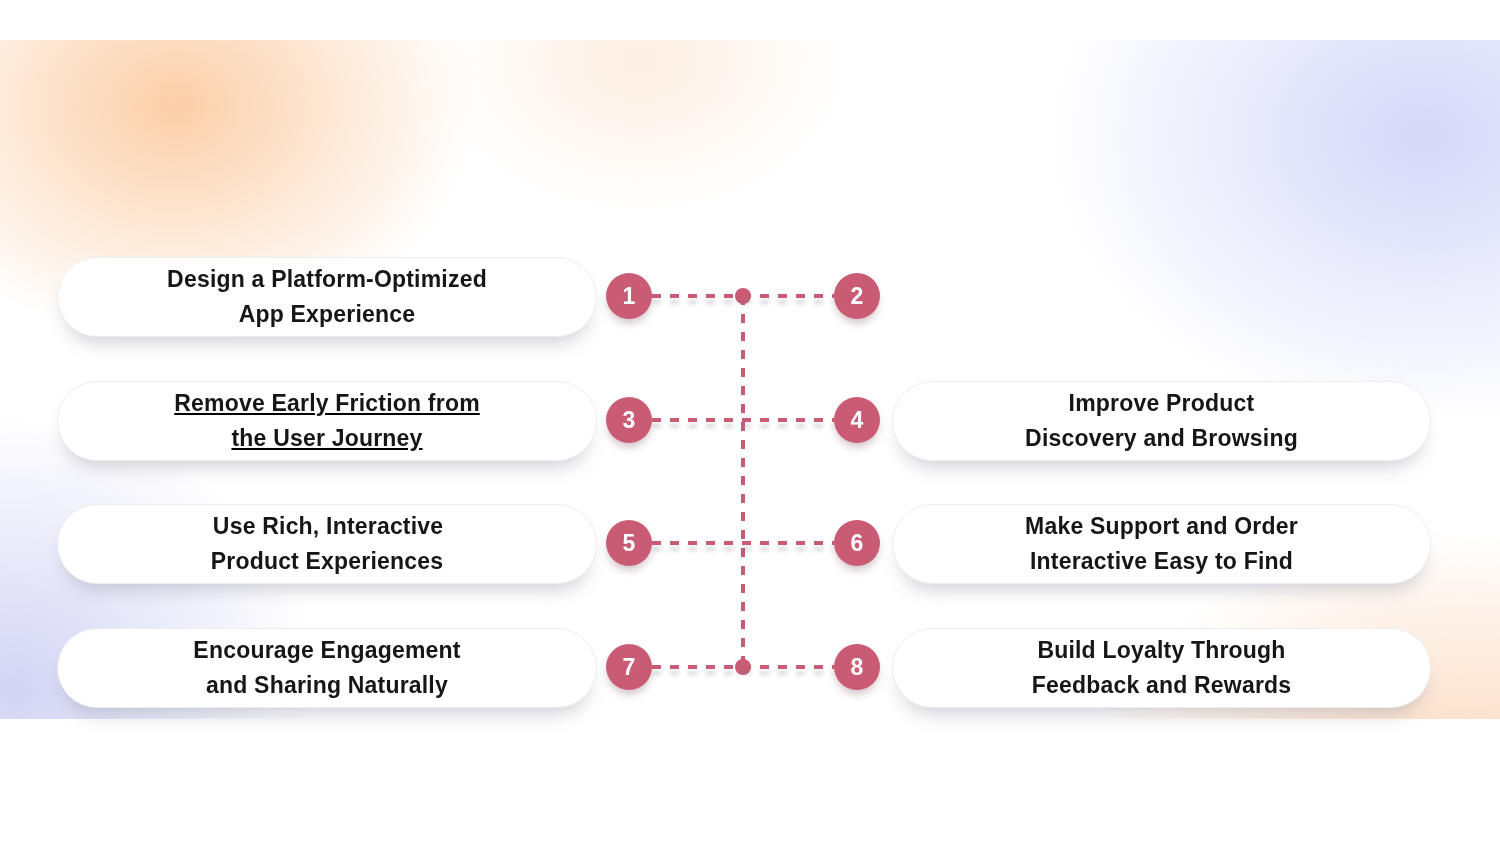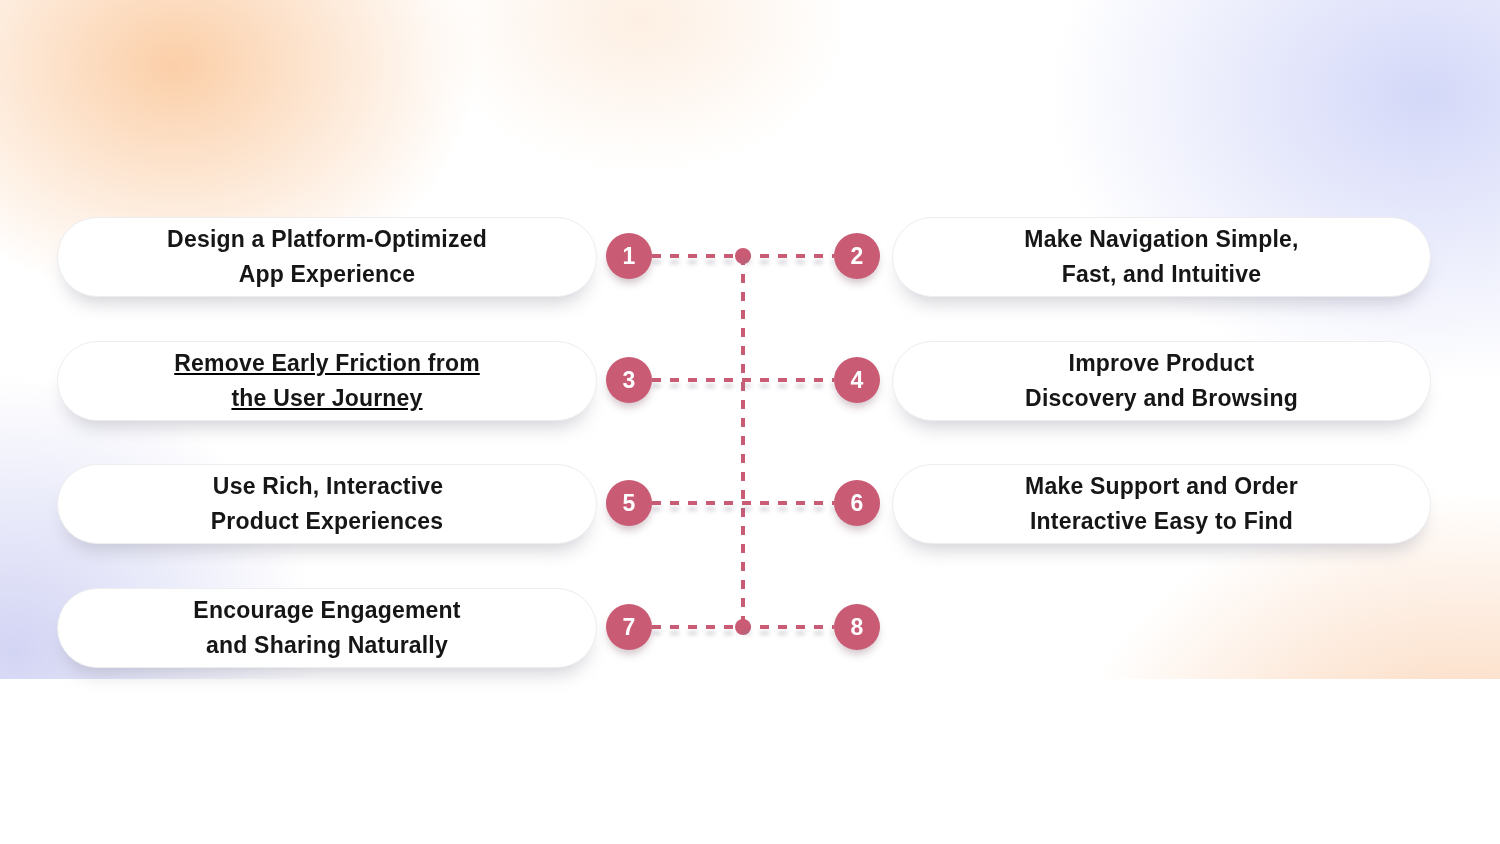--- a/index.html
+++ b/index.html
@@ -10,20 +10,21 @@
   .canvas{
     position:relative;width:1500px;height:679px;
     background:
       radial-gradient(420px 330px at 175px 65px,  rgba(251,204,163,0.95), rgba(251,204,163,0) 72%),
       radial-gradient(300px 220px at 640px 20px,  rgba(252,226,203,0.55), rgba(252,226,203,0) 70%),
       radial-gradient(520px 400px at 1425px 95px, rgba(209,214,248,0.95), rgba(209,214,248,0) 72%),
       radial-gradient(420px 380px at 15px 650px,  rgba(203,205,242,0.85), rgba(203,205,242,0) 72%),
       radial-gradient(560px 430px at 1465px 800px,rgba(250,205,170,0.95), rgba(250,205,170,0) 72%),
       radial-gradient(320px 200px at 300px 840px, rgba(216,218,244,0.45), rgba(216,218,244,0) 70%),
       #ffffff;
+    margin-top: 40px;
   }
   .pill{
     position:absolute;height:78px;background:#ffffff;
     border:1px solid #ededef;border-radius:42px;
     display:flex;align-items:center;justify-content:center;
     box-shadow:0 14px 18px -8px rgba(140,140,155,0.38);
     text-align:center;
   }
   .pill span{
     white-space:pre-line;
@@ -62,24 +63,20 @@
   <div class="node-dot" style="top:248px;"></div>
   <div class="node-dot" style="top:619px;"></div>
 
   <div class="pill pill-left" style="top:217px;">
     <span>Design a Platform-Optimized
 App Experience</span>
   </div>
   <div class="dash-h" style="top:254px;"></div>
   <div class="num-circle" style="left:606px;top:233px;">1</div>
   <div class="num-circle" style="left:834px;top:233px;">2</div>
-  <div class="pill pill-right" style="top:217px;">
-    <span>Make Navigation Simple,
-Fast, and Intuitive</span>
-  </div>
 
   <div class="pill pill-left" style="top:341px;text-decoration:underline;">
     <span>Remove Early Friction from
 the User Journey</span>
   </div>
   <div class="dash-h" style="top:378px;"></div>
   <div class="num-circle" style="left:606px;top:357px;">3</div>
   <div class="num-circle" style="left:834px;top:357px;">4</div>
   <div class="pill pill-right" style="top:341px;">
     <span>Improve Product
@@ -98,14 +95,18 @@
 Interactive Easy to Find</span>
   </div>
 
   <div class="pill pill-left" style="top:588px;">
     <span>Encourage Engagement
 and Sharing Naturally</span>
   </div>
   <div class="dash-h" style="top:625px;"></div>
   <div class="num-circle" style="left:606px;top:604px;">7</div>
   <div class="num-circle" style="left:834px;top:604px;">8</div>
+  <div class="pill pill-right" style="top:588px;">
+    <span>Build Loyalty Through
+Feedback and Rewards</span>
+  </div>
 
 </div>
 
 </body></html>

